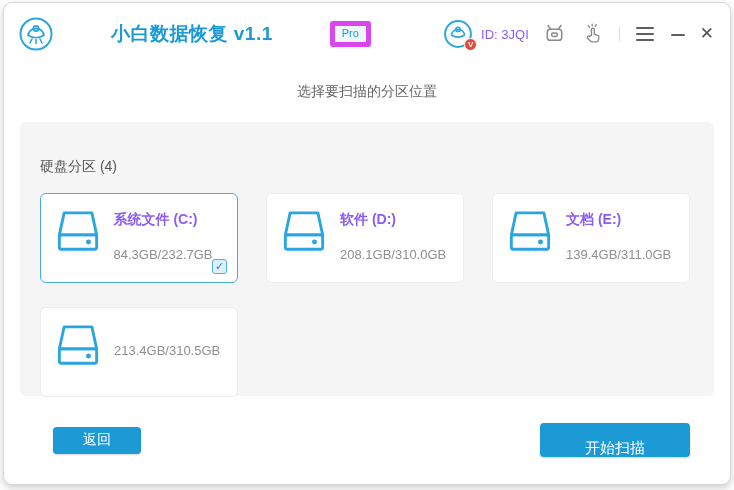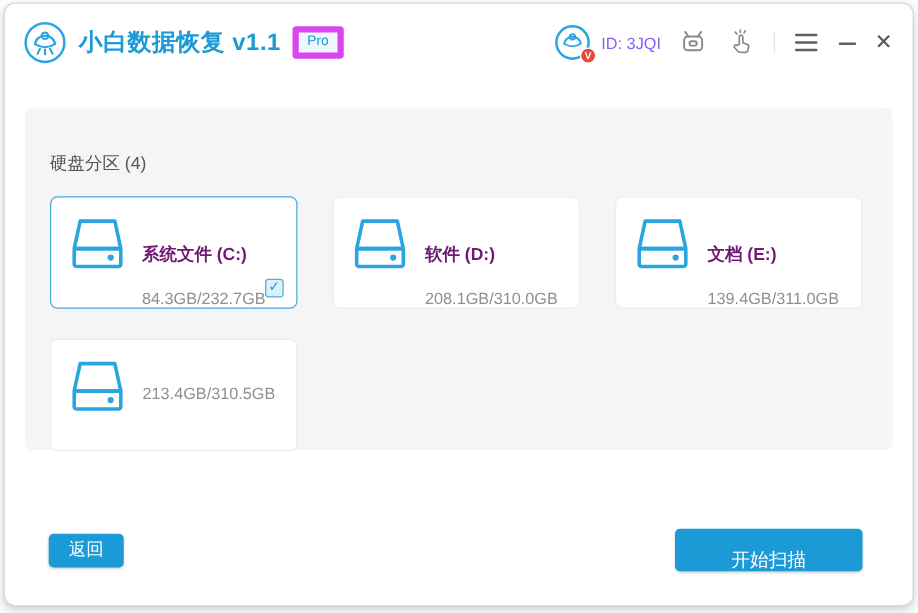--- a/index.html
+++ b/index.html
@@ -12,21 +12,21 @@
     width:734px;height:490px;position:relative;background:#fdfdfd;
     font-family:"Liberation Sans","DejaVu Sans",sans-serif;
     -webkit-font-smoothing:antialiased;
   }
   .window{
     position:absolute;left:3px;top:2px;width:726px;height:481px;
     background:#fff;border:1px solid #d8d8d8;border-radius:9px;
     box-shadow:0 3px 7px rgba(0,0,0,.18);overflow:hidden;
   }
   
-  .titlebar{display:flex;align-items:center;height:62px;padding:0 16px 0 14px;}
+  .titlebar{display:flex;align-items:center;height:62px;padding:0 16px 0 14px;gap:48px;}
   .logo{width:36px;height:36px;flex:0 0 auto;}
   .app-title{margin-left:9px;font-size:19px;font-weight:bold;color:var(--accent);letter-spacing:.5px;}
   .pro-badge{
     margin-left:9px;font-size:11px;color:var(--accent);
     border:5px solid #d946ef;background:#eef8fe;border-radius:3px;
     padding:1px 7px 2px;line-height:13px;
   }
   .tb-right{margin-left:auto;display:flex;align-items:center;}
   .avatar{position:relative;width:30px;height:30px;cursor:pointer;}
   .avatar .badge{
@@ -52,37 +52,37 @@
   .section-label{font-size:14px;color:#555;margin-top:16px;}
   .card-grid{margin-top:17px;display:flex;flex-wrap:wrap;gap:24px 28px;}
   .card{
     position:relative;width:198px;height:90px;box-sizing:border-box;
     background:#fff;border:1px solid #ededed;border-radius:6px;
     display:flex;align-items:flex-start;padding:15px 10px 0 14px;cursor:pointer;
   }
   .card.selected{border:1.5px solid #47abe0;padding:14.5px 9.5px 0 13.5px;}
   .drive-icon{width:46px;height:44px;flex:0 0 auto;margin-top:1px;}
   .card-text{margin-left:13px;padding-top:2px;}
-  .partition-name{font-size:14px;font-weight:bold;color:#701a75;margin-top:20px;}
+  .partition-name{font-size:14px;font-weight:bold;color:#8b5cf6;}
   .partition-capacity{margin-top:18px;font-size:13px;color:#8f8f8f;}
   .checkbox{
     position:absolute;right:10px;bottom:8px;width:15px;height:15px;box-sizing:border-box;
     border:1px solid #54ade0;border-radius:3px;background:#dceffa;
     color:#1b8fd0;font-size:11px;font-weight:bold;line-height:13px;text-align:center;cursor:pointer;
   }
   
   .footer{
     position:absolute;left:35px;right:40px;top:416px;height:42px;
     display:flex;justify-content:space-between;align-items:center;
   }
   .btn{
     border:none;border-radius:4px;background:var(--accent);color:#fff;cursor:pointer;
     font-family:inherit;box-shadow:0 1px 2px rgba(0,0,0,.18);
   }
-  .btn-back{height:27px;padding:0 16px;font-size:14px;}
+  .btn-back{height:27px;padding:0 30px;font-size:14px;margin-left:14px;}
   .btn-scan{height:34px;padding:16px 45px;font-size:15px;}
 </style>
 </head>
 <body>
 
 <div class="window">
 
   <div class="titlebar">
     <span class="logo">
       <svg viewBox="0 0 36 36" width="36" height="36">
@@ -131,20 +131,21 @@
           <i></i>
           <i></i>
         </span>
       <span class="min-icon">
           <i></i>
         </span>
       <span class="close-icon">✕</span>
     </div>
   </div>
 
+  <div class="heading">选择要扫描的分区位置</div>
 
   <div class="panel">
     <div class="section-label">硬盘分区 (4)</div>
     <div class="card-grid">
   <div class="card selected">
     <span class="drive-icon">
       <svg viewBox="0 0 48 46" width="46" height="44" fill="none" stroke="#2aa5e0" stroke-width="3" stroke-linejoin="round">
         <path d="M9.5 3 H38.5 L43.5 26 H4.5 Z"></path>
         <rect x="4.5" y="26" width="39" height="15" rx="2"></rect>
         <circle cx="35" cy="33.5" r="2.6" fill="#2aa5e0" stroke="none"></circle>

